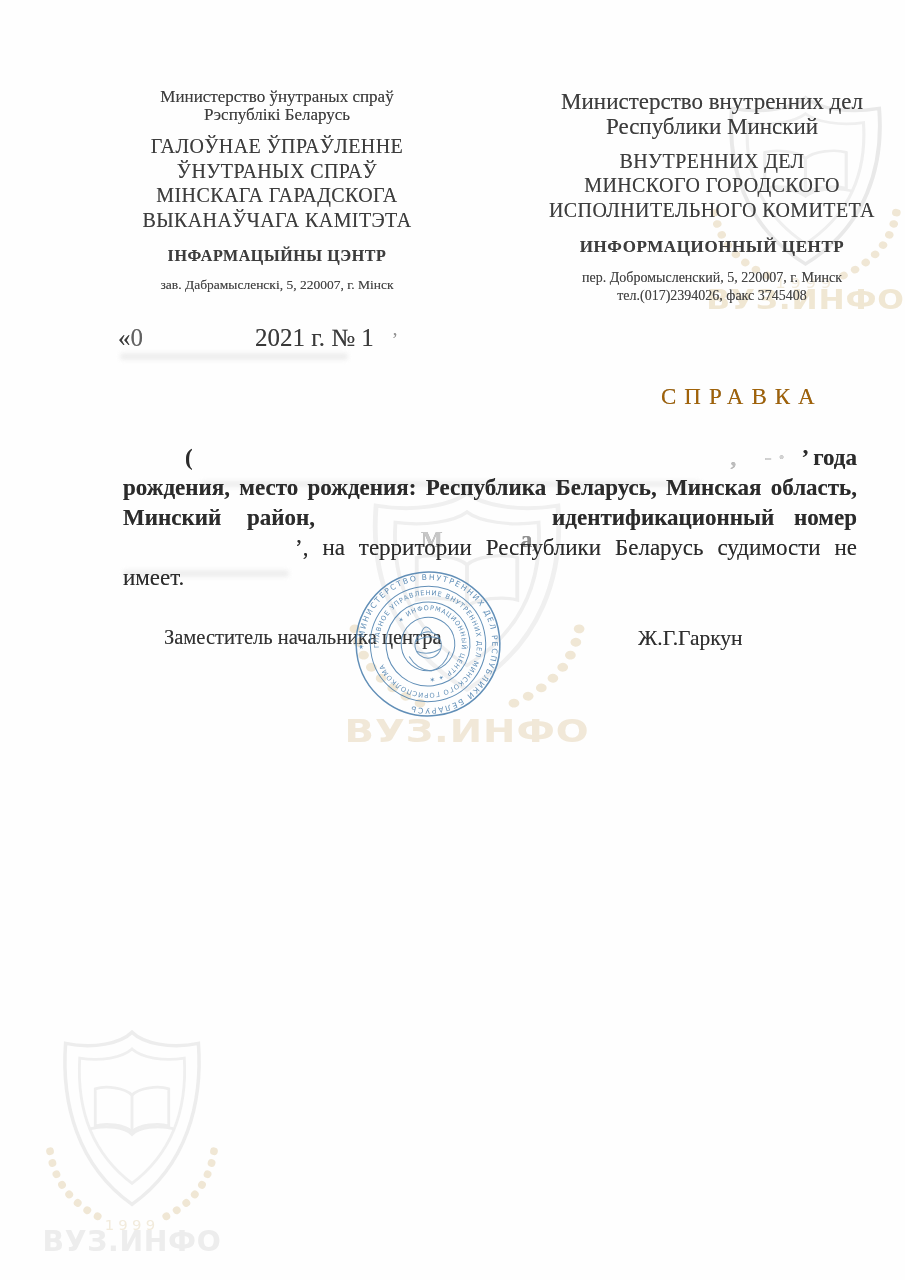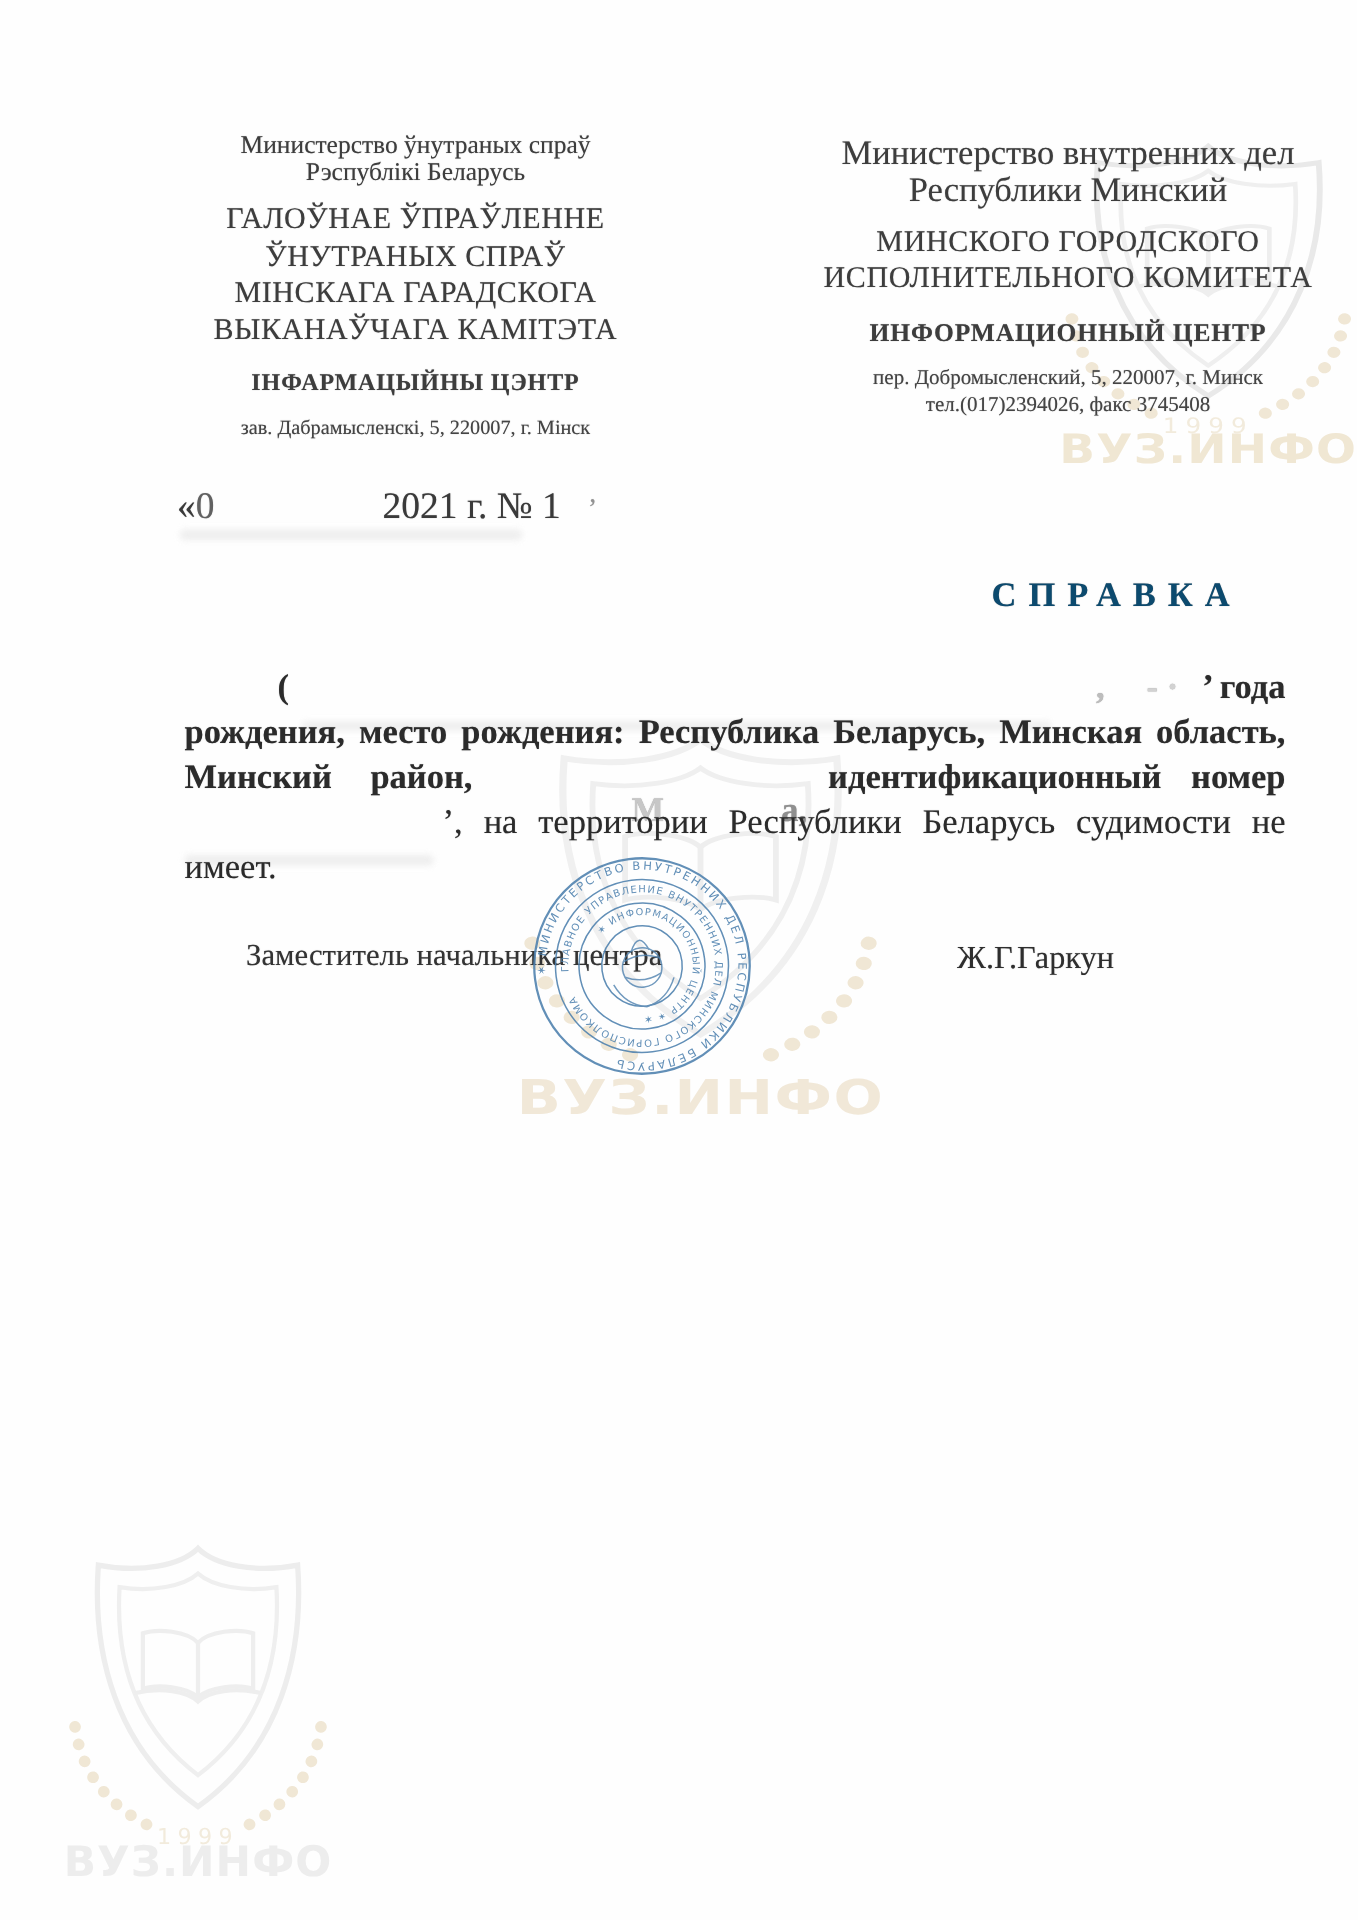--- a/index.html
+++ b/index.html
@@ -23,21 +23,21 @@
   .hdr-right .addr{ font-size:14px; }
 
   
   .refline{ left:118px; top:324px; font-size:25px; color:#3a3a3a; white-space:nowrap; }
   .ref-digit{ opacity:.8; }
   .ref-gap1{ display:inline-block; width:112px; }
   .ref-tail{ opacity:.55; font-size:19px; margin-left:18px; }
   .smudge{ background:#ebebeb; filter:blur(2px); border-radius:3px; opacity:.85; }
 
   
-  .doc-title{ left:661px; top:384px; font-size:23px; font-weight:bold; letter-spacing:8px; color:#0c4a6e; }
+  .doc-title{ left:661px; top:384px; font-size:23px; font-weight:normal; letter-spacing:8px; color:#a16207; }
 
   
   .body-block{ left:123px; top:443px; width:734px; font-size:23px; color:#2b2b2b; }
   .bline{ height:30px; line-height:30px; position:relative; }
   .b-bold{ font-weight:bold; }
   .just{ text-align:justify; text-align-last:justify; }
   .flexline{ display:flex; align-items:baseline; }
   .faint{ color:#bdbdbd; }
   .vfaint{ color:#d2d2d2; }
   .indent{ display:inline-block; width:62px; }
@@ -125,20 +125,21 @@
     <div class="dept">ІНФАРМАЦЫЙНЫ ЦЭНТР</div>
     <div class="addr">
       <div>зав. Дабрамысленскі, 5, 220007, г. Мінск</div>
     </div>
   </div>
 
   <div class="abs hdr hdr-right scan z2">
     <div class="ministry">Министерство внутренних дел</div>
     <div class="ministry">Республики Минский</div>
     <div class="org">
+      <div>ВНУТРЕННИХ ДЕЛ</div>
       <div>МИНСКОГО ГОРОДСКОГО</div>
       <div>ИСПОЛНИТЕЛЬНОГО КОМИТЕТА</div>
     </div>
     <div class="dept">ИНФОРМАЦИОННЫЙ ЦЕНТР</div>
     <div class="addr">
       <div>пер. Добромысленский, 5, 220007, г. Минск</div>
       <div>тел.(017)2394026, факс 3745408</div>
     </div>
   </div>
 

